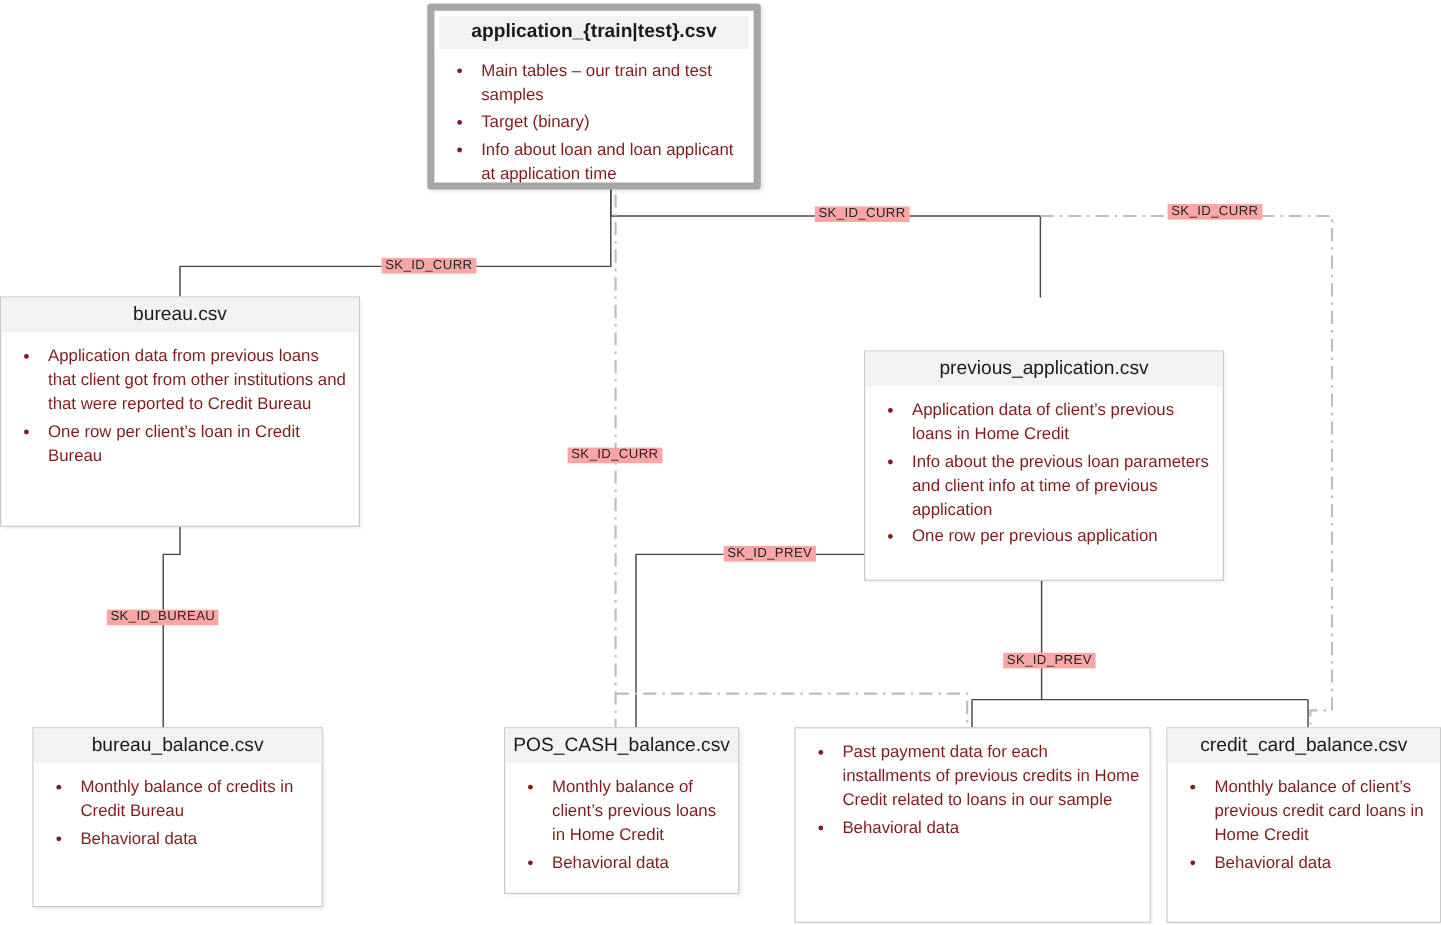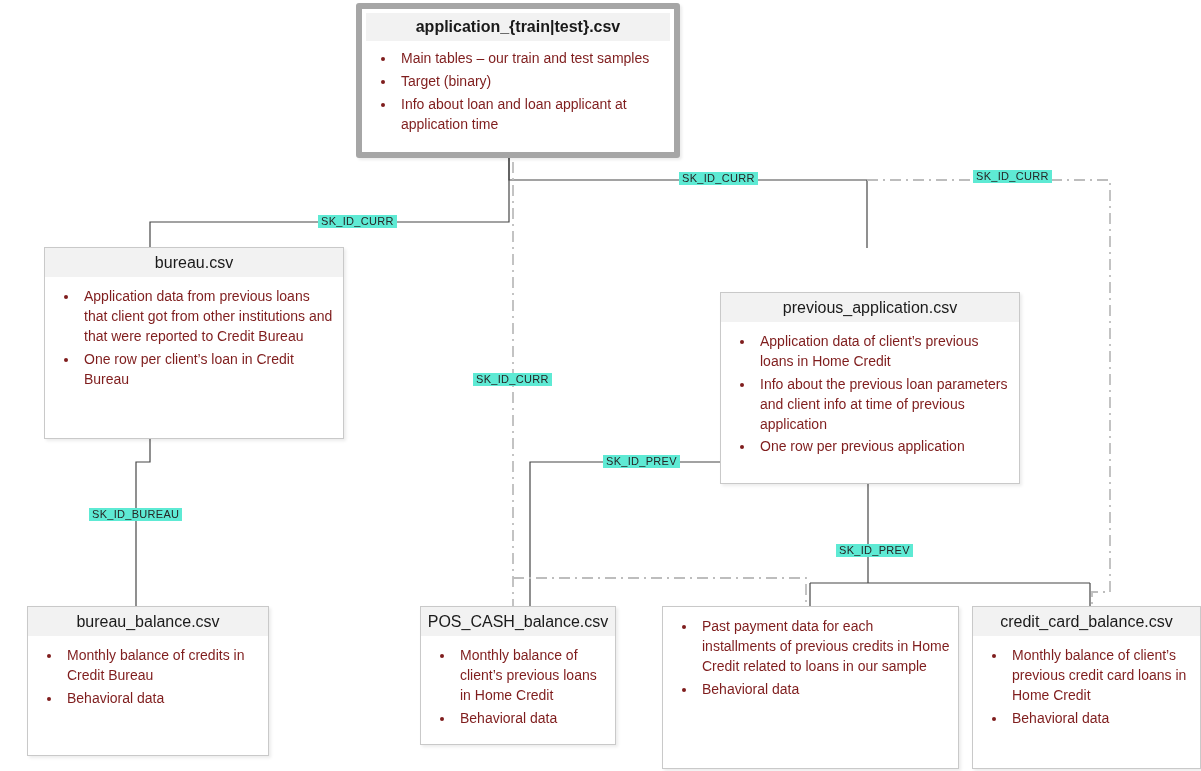--- a/index.html
+++ b/index.html
@@ -53,21 +53,21 @@
     margin: 4px 4px 0 4px;
     font-weight: bold;
     font-size: 16px;
     padding: 5px 4px;
   }
   .app-node ul { margin-top: 8px; }
 
   .edge-label {
     position: absolute;
     z-index: 4;
-    background: #5eead4;
+    background: #fca5a5;
     font-size: 11px;
     letter-spacing: 0.3px;
     color: #262626;
     padding: 0 3px;
     line-height: 13px;
     white-space: nowrap;
   }
 </style>
 </head>
 <body>
@@ -86,30 +86,30 @@
 
     <path d="M868 462 L868 583 M810 583 L1090 583 M810 583 L810 607 M1090 583 L1090 607" fill="none" stroke-width="1.2" stroke="#474747"></path>
 
     <path d="M513 162 L513 607" fill="none" stroke-width="1.8" stroke-dasharray="11 5 2 5" stroke="#bdbdbd"></path>
 
     <path d="M513 578 L806 578 L806 607" fill="none" stroke-width="1.8" stroke-dasharray="11 5 2 5" stroke="#bdbdbd"></path>
 
     <path d="M867 180 L1110 180 L1110 592 L1092 592 L1092 607" fill="none" stroke-width="1.8" stroke-dasharray="11 5 2 5" stroke="#bdbdbd"></path>
   </svg>
 
-  <div class="node app-node" style="left:356px; top:3px; width:324px; height:155px;">
+  <div class="node app-node" style="left:356px; top:3px; width:278px; height:155px;">
     <div class="node-header">application_{train|test}.csv</div>
     <ul>
       <li>Main tables – our train and test samples</li>
       <li>Target (binary)</li>
       <li>Info about loan and loan applicant at application time</li>
     </ul>
   </div>
 
-  <div class="node" style="left:0px; top:247px; width:300px; height:192px;margin-left:44px;">
+  <div class="node" style="left:0px; top:247px; width:300px; height:192px;">
     <div class="node-header">bureau.csv</div>
     <ul>
       <li>Application data from previous loans that client got from other institutions and that were reported to Credit Bureau</li>
       <li>One row per client’s loan in Credit Bureau</li>
     </ul>
   </div>
 
   <div class="node" style="left:720px; top:247px; width:300px; height:192px;margin-top:45px;">
     <div class="node-header">previous_application.csv</div>
     <ul>

